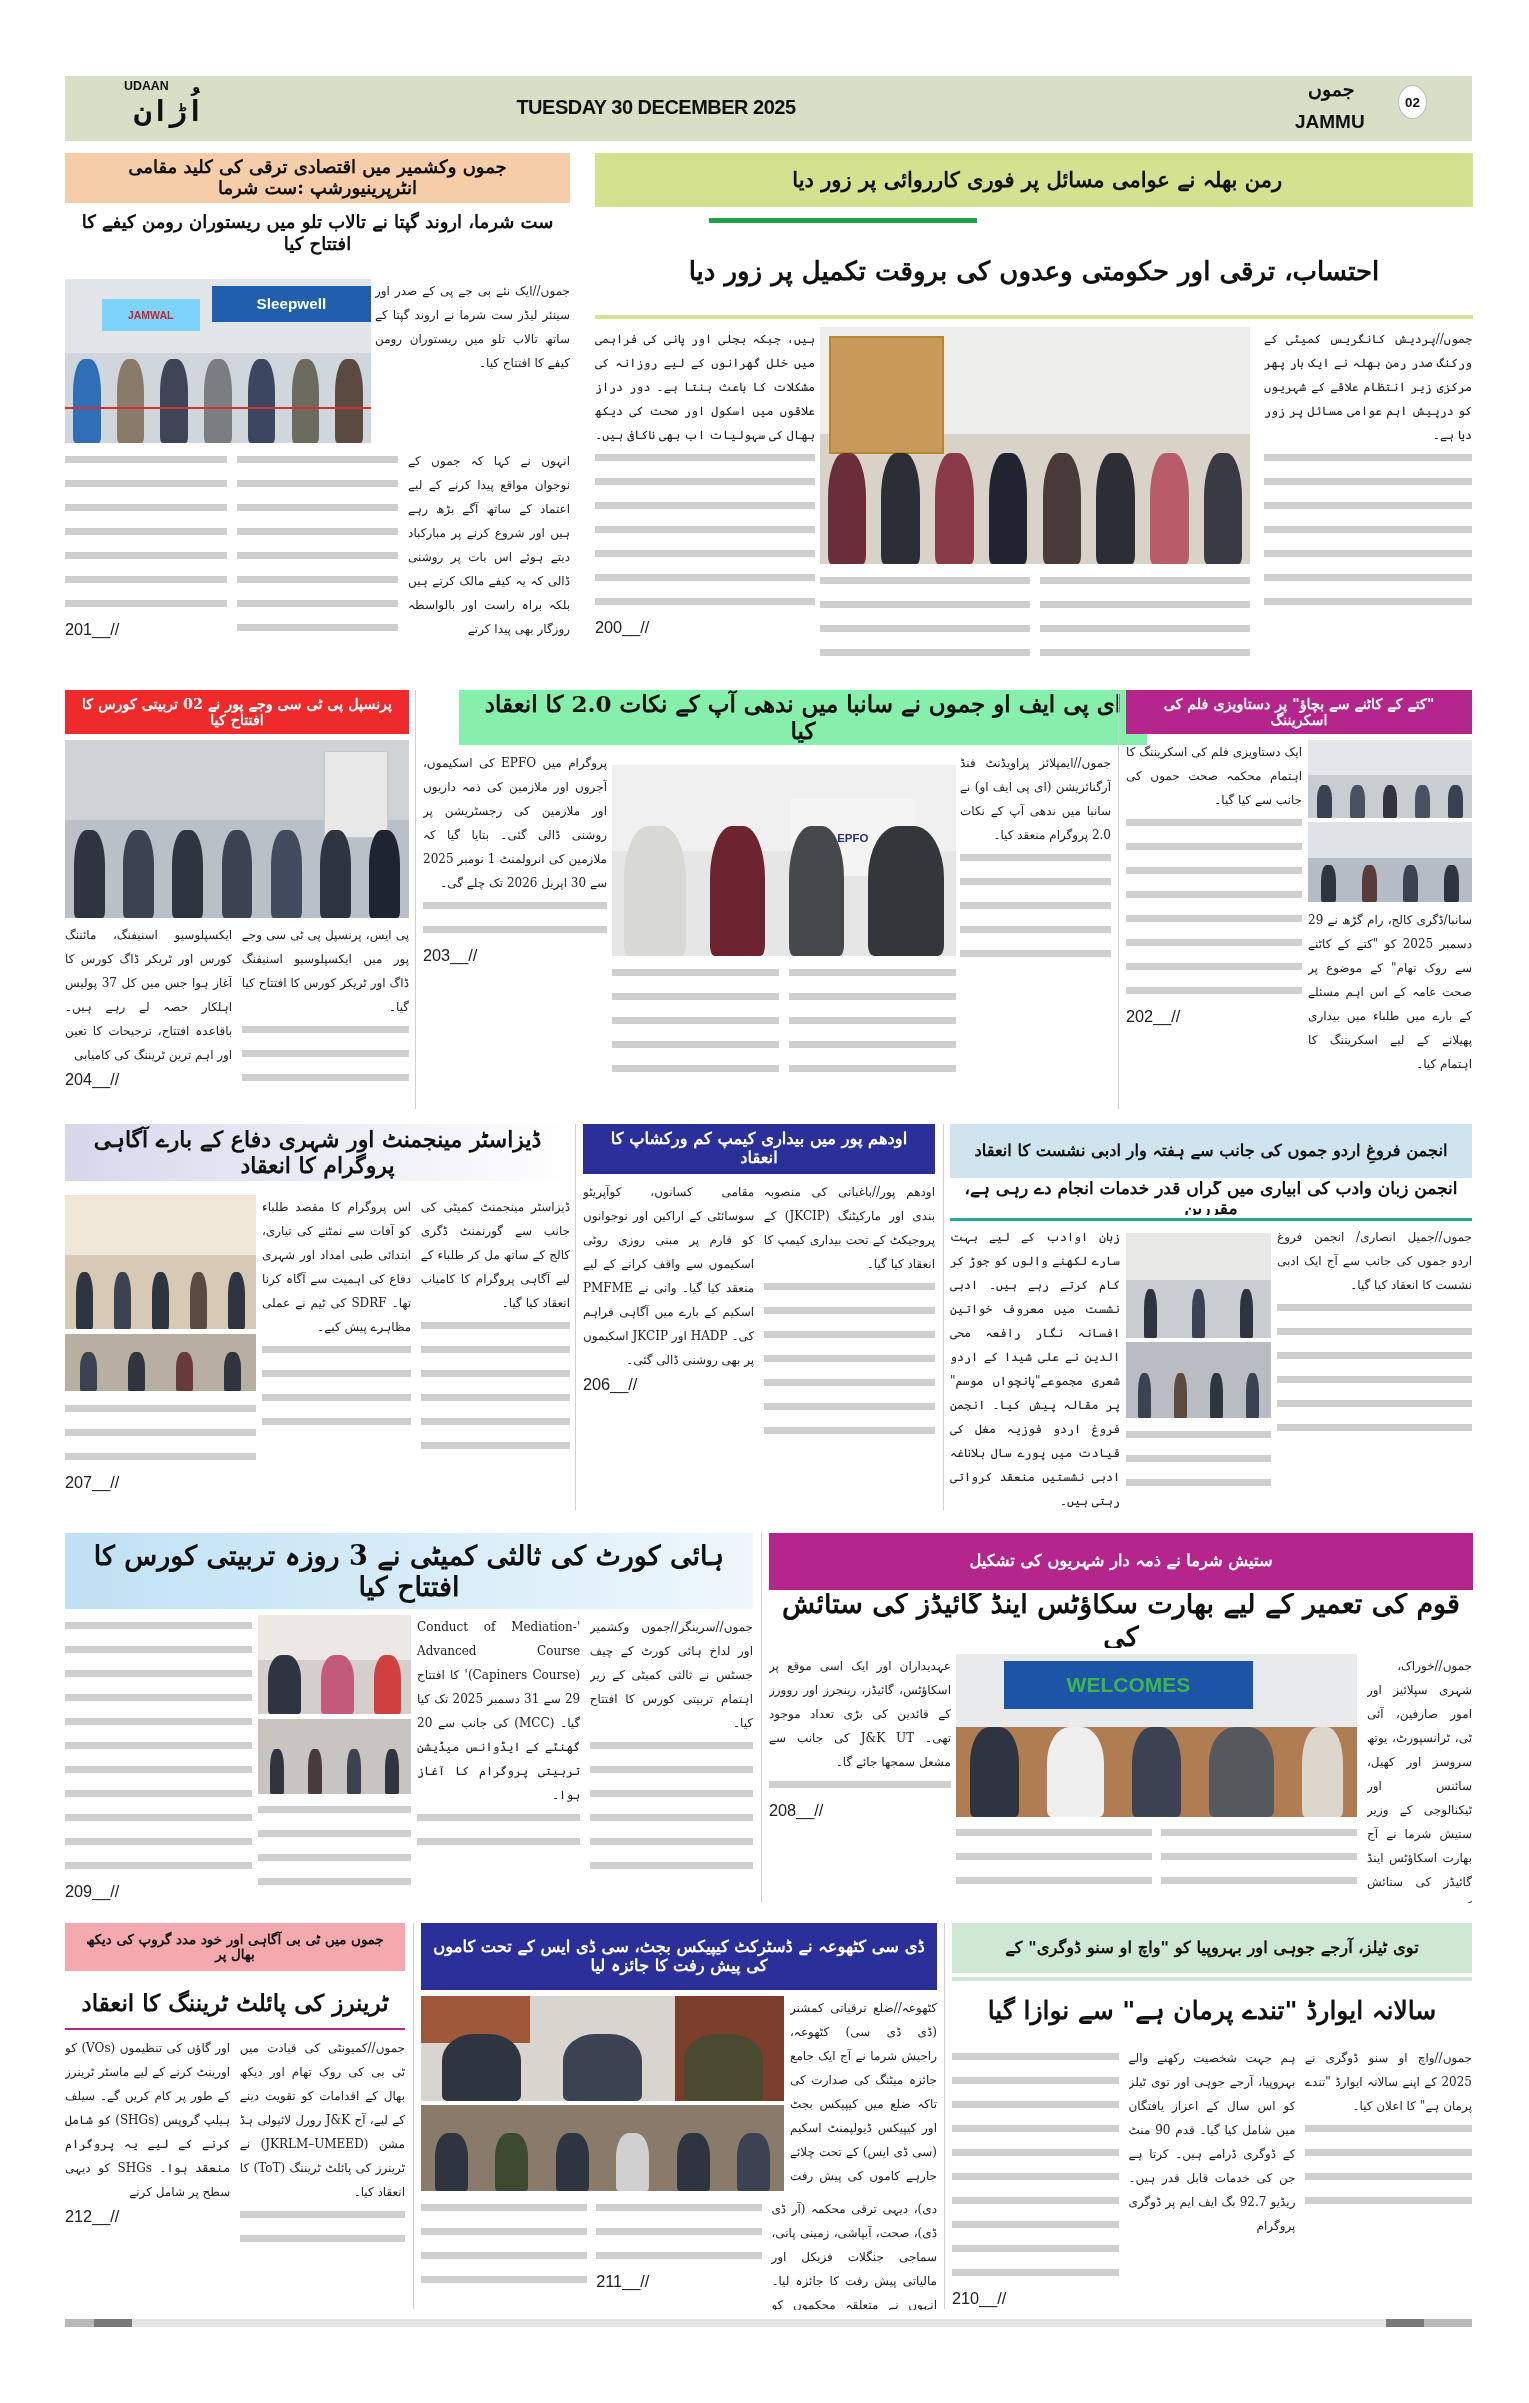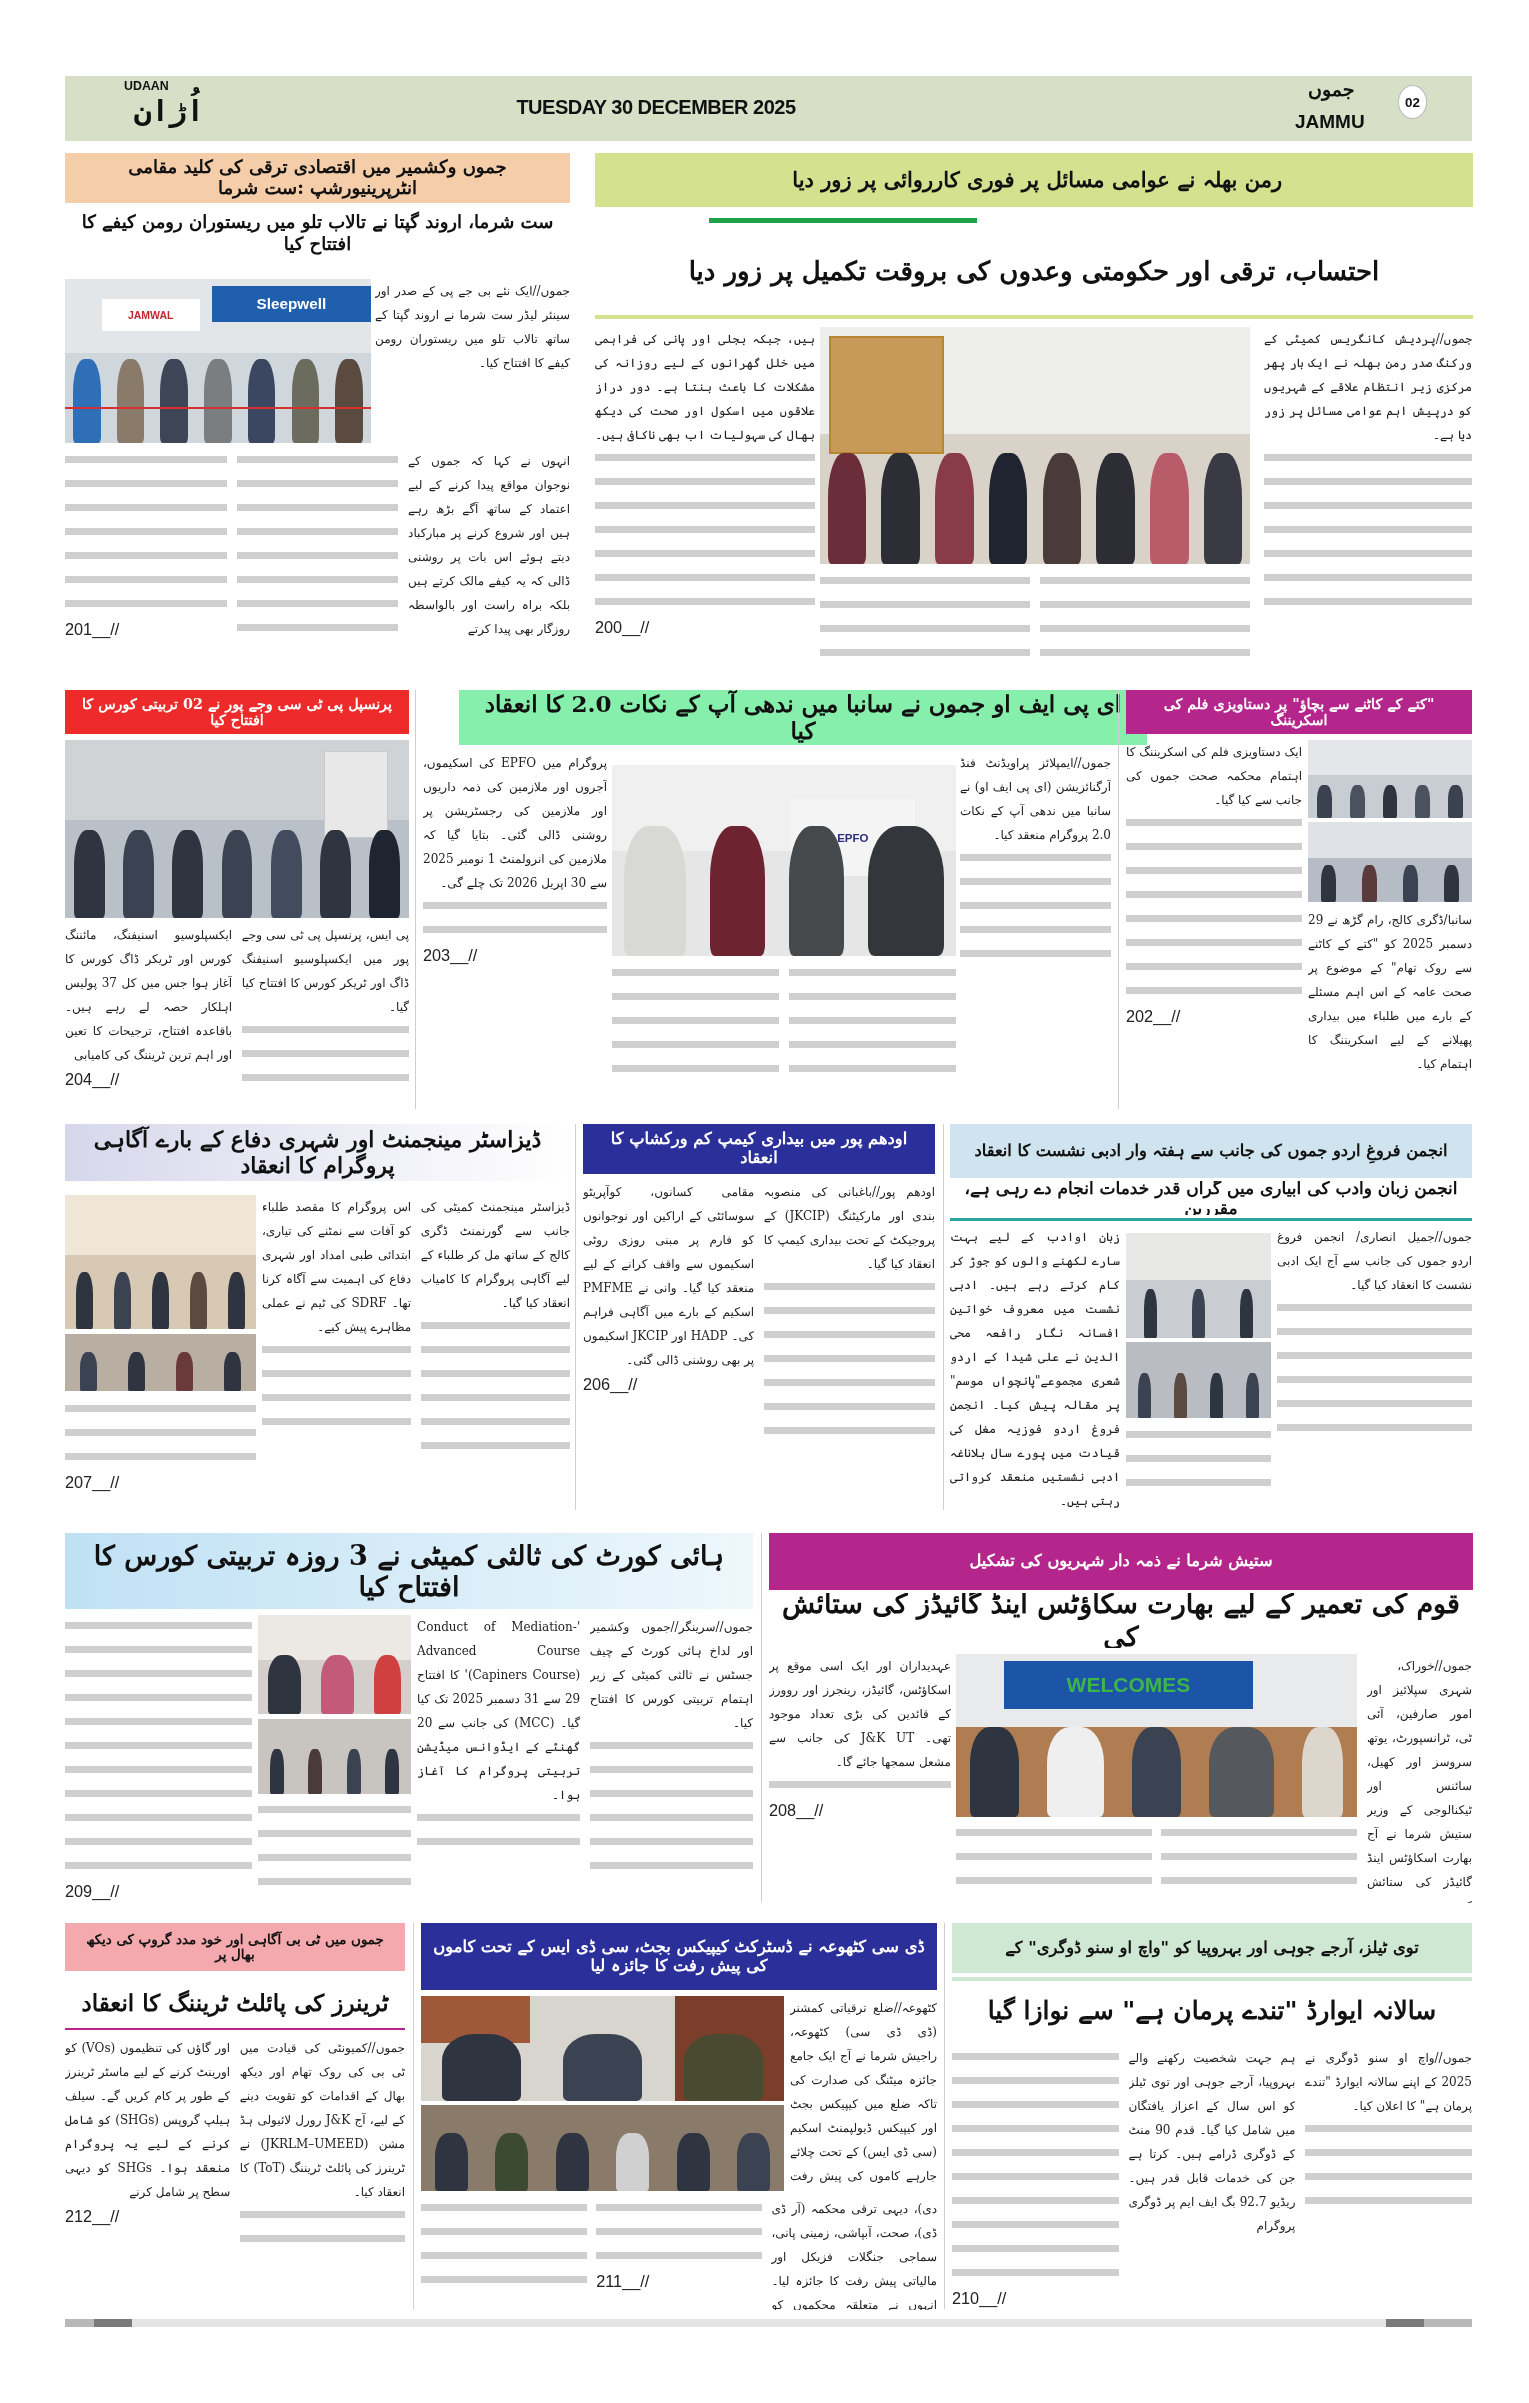--- a/index.html
+++ b/index.html
@@ -45,21 +45,21 @@
 <div id="mast-date" class="abs">TUESDAY 30  DECEMBER 2025</div>
 <div id="mast-city-ur" class="abs">جموں</div>
 <div id="mast-city-en" class="abs">JAMMU</div>
 <div id="mast-page" class="abs">02</div>
 
 <div class="abs banner" style="left:65px;top:153px;width:505px;height:50px;background:#f6cda9;font-size:18px;">جموں وکشمیر میں اقتصادی ترقی کی کلید مقامی انٹرپرینیورشپ :ست شرما</div>
 <div class="abs headline" style="left:65px;top:208px;width:505px;height:50px;font-size:18px;">ست شرما، اروند گپتا نے تالاب تلو میں ریستوران رومن کیفے کا افتتاح کیا</div>
 <div class="abs photo" style="left:65px;top:279px;width:306px;height:164px;background:#cfd6dc;">
   <div class="p-sky" style="background:#e3e6e8;"></div>
   <div class="sign" style="left:48%;top:4%;width:52%;height:22%;background:#1f5fae;font-size:15.3px;">Sleepwell</div>
-  <div class="sign" style="left:12%;top:12%;width:32%;height:20%;background:#ffffff;color:#c0282d;font-size:10.5px;">JAMWAL</div>
+  <div class="sign" style="left:12%;top:12%;width:32%;height:20%;background:#7dd3fc;color:#c0282d;font-size:10.5px;">JAMWAL</div>
   <div class="people">
     <div class="person" style="background:#2f6fb8"></div>
       <div class="person" style="background:#8a7a6a"></div>
       <div class="person" style="background:#3e4556"></div>
       <div class="person" style="background:#7a7e80"></div>
       <div class="person" style="background:#3b4660"></div>
       <div class="person" style="background:#6b6b5e"></div>
       <div class="person" style="background:#5a4a40"></div>
   </div>
   <div style="position:absolute;left:0;top:78%;width:100%;height:1.9px;background:#d83030"></div>

